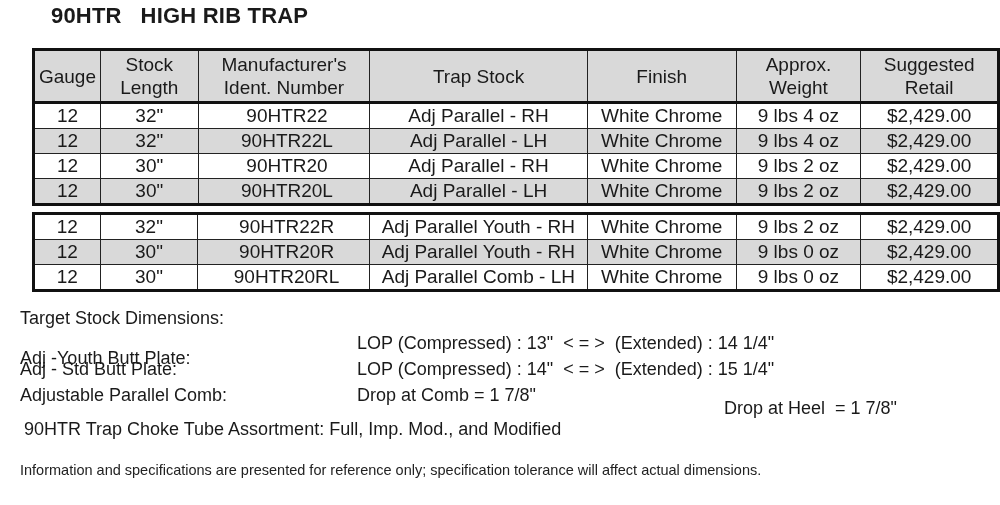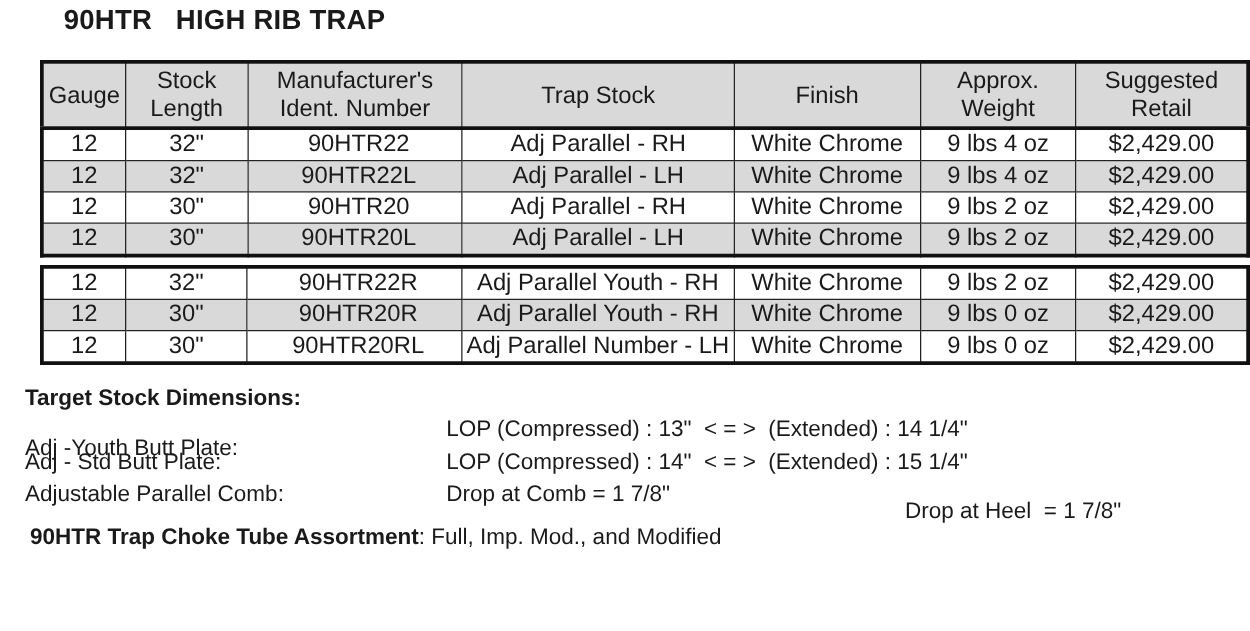--- a/index.html
+++ b/index.html
@@ -9,21 +9,21 @@
   table.spec td, table.spec th { border: 1px solid #222; padding: 0; text-align: center; overflow: hidden; white-space: nowrap; }
   table.spec th { font-weight: normal; background: #d9d9d9; line-height: 23px; height: 50px; }
   table.spec td { height: 24px; line-height: 24px; }
   table.spec tr.shade td { background: #d9d9d9; }
   table.spec td.left { text-align: center; padding-left: 6px; }
   .t1 { top: 48px; border: 3px solid #111; }
   .t2 { top: 212px; border: 3px solid #111; }
   .t1 thead tr { border-bottom: 3px solid #111; }
   .dims { position: absolute; left: 20px; top: 308px; font-size: 18px; }
   .dims .row { position: absolute; white-space: pre; }
-  .bold { font-weight: bold; }
+  .bold { font-weight: normal; }
   .notes { position: absolute; left: 20px; top: 458px; font-size: 14.5px; line-height: 24px; color: #222; }
 </style>
 </head>
 <body>
 
 <div class="title">90HTR   HIGH RIB TRAP</div>
 
 <table class="spec t1">
   <colgroup>
     <col style="width:67px">
@@ -111,34 +111,35 @@
       <td class="left">90HTR20R</td>
       <td>Adj Parallel Youth - RH</td>
       <td>White Chrome</td>
       <td>9 lbs 0 oz</td>
       <td>$2,429.00</td>
     </tr>
     <tr>
       <td>12</td>
       <td>30"</td>
       <td class="left">90HTR20RL</td>
-      <td>Adj Parallel Number - LH</td>
+      <td>Adj Parallel Comb - LH</td>
       <td>White Chrome</td>
       <td>9 lbs 0 oz</td>
       <td>$2,429.00</td>
     </tr>
   </tbody>
 </table>
 
 <div class="dims">
   <div class="row bold" style="top:0px;left:0px;">Target Stock Dimensions:</div>
   <div class="row" style="top:40px;left:0px;">Adj -Youth Butt Plate:</div>
   <div class="row" style="top:25px;left:337px;">LOP (Compressed) : 13"  &lt; = &gt;  (Extended) : 14 1/4"</div>
   <div class="row" style="top:51px;left:0px;">Adj - Std Butt Plate:</div>
   <div class="row" style="top:51px;left:337px;">LOP (Compressed) : 14"  &lt; = &gt;  (Extended) : 15 1/4"</div>
   <div class="row" style="top:77px;left:0px;text-align:center;">Adjustable Parallel Comb:</div>
   <div class="row" style="top:77px;left:337px;">Drop at Comb = 1 7/8"</div>
   <div class="row" style="top:90px;left:704px;">Drop at Heel  = 1 7/8"</div>
   <div class="row" style="top:111px;left:4px;"><span class="bold">90HTR Trap Choke Tube Assortment</span><span>: Full, Imp. Mod., and Modified</span></div>
 </div>
 
 <div class="notes">
+  <div>Information and specifications are presented for reference only; specification tolerance will affect actual dimensions.</div>
 </div>
 
 </body></html>

